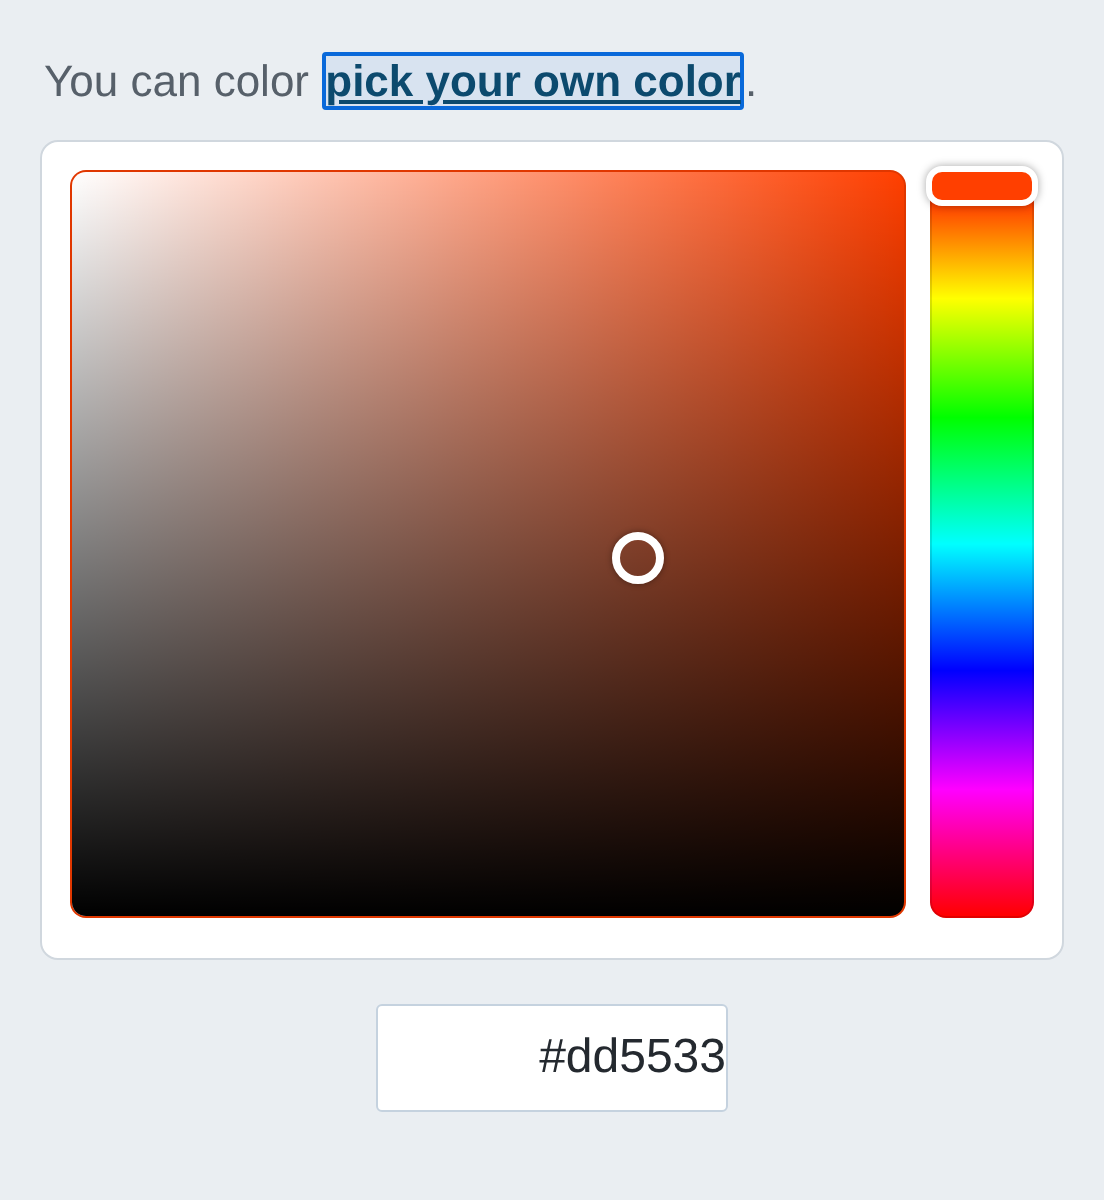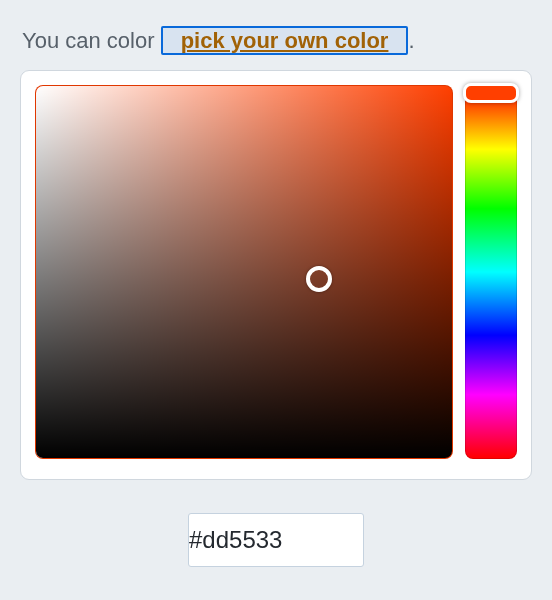--- a/index.html
+++ b/index.html
@@ -16,25 +16,25 @@
       padding: 0;
     }
 
     .intro-text {
       font-size: 22px;
       color: #57606a;
       margin: 28px 0 16px 22px;
     }
 
     .intro-text .link-text {
-      color: #a16207;
+      color: #0c4a6e;
       font-weight: 600;
       background: rgba(9, 105, 218, 0.08);
       border: 2px solid #0969da;
-      padding: 0 18px;
+      padding: 0 0;
       border-radius: 2px;
     }
 
     .picker-panel {
       background: #ffffff;
       border: 1px solid #d0d7de;
       border-radius: 9px;
       margin: 0 20px;
       padding: 14px 14px 20px 14px;
       box-sizing: border-box;
@@ -105,28 +105,27 @@
     .hex-row {
       display: flex;
       justify-content: center;
       margin-top: 22px;
     }
 
     .hex-input {
       font-family: inherit;
       font-size: 24px;
       color: #24292f;
-      text-align: left;
+      text-align: right;
       width: 176px;
       height: 54px;
       border: 1px solid #c5d2df;
       border-radius: 3px;
       background: #ffffff;
       outline: none;
-      margin-top: 11px;
     }
   </style>
 </head>
 <body>
 
 <p class="intro-text">
   <span data-bind="intro.prefix">You can color </span><a href="#" class="link-text" data-bind="intro.link_text">pick your own color</a><span data-bind="intro.suffix">.</span>
 </p>
 
 <div class="picker-panel">

